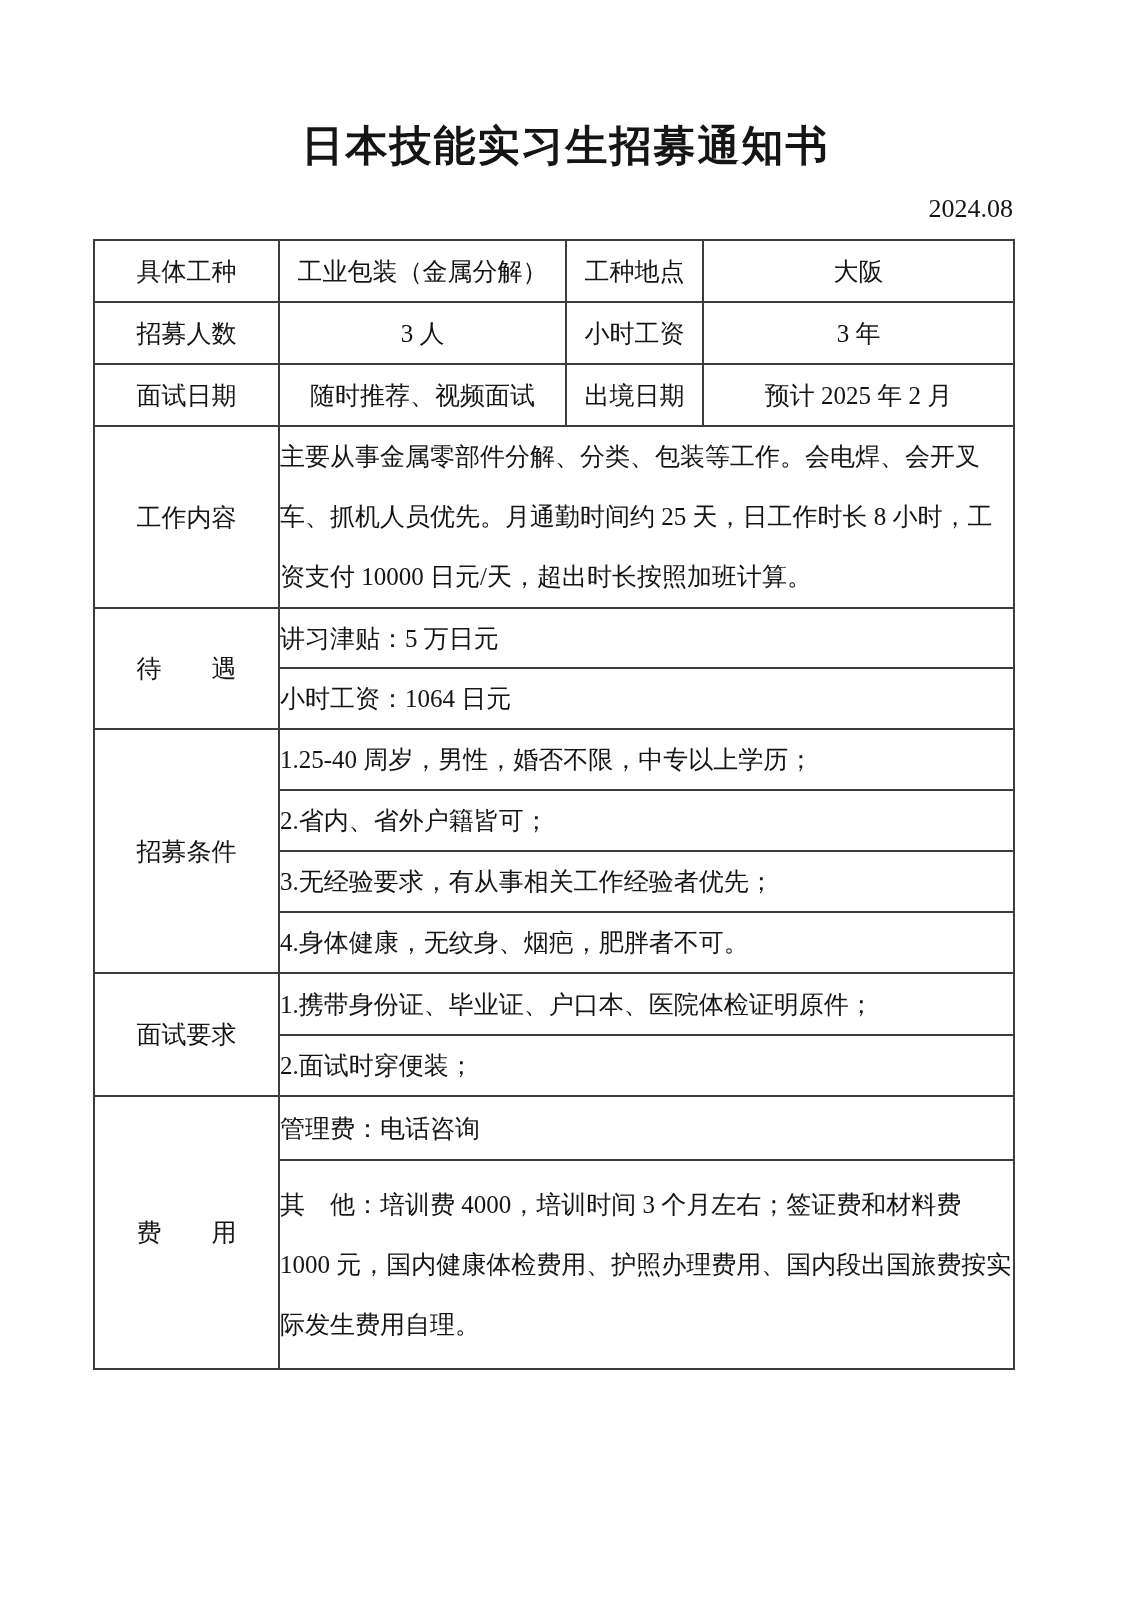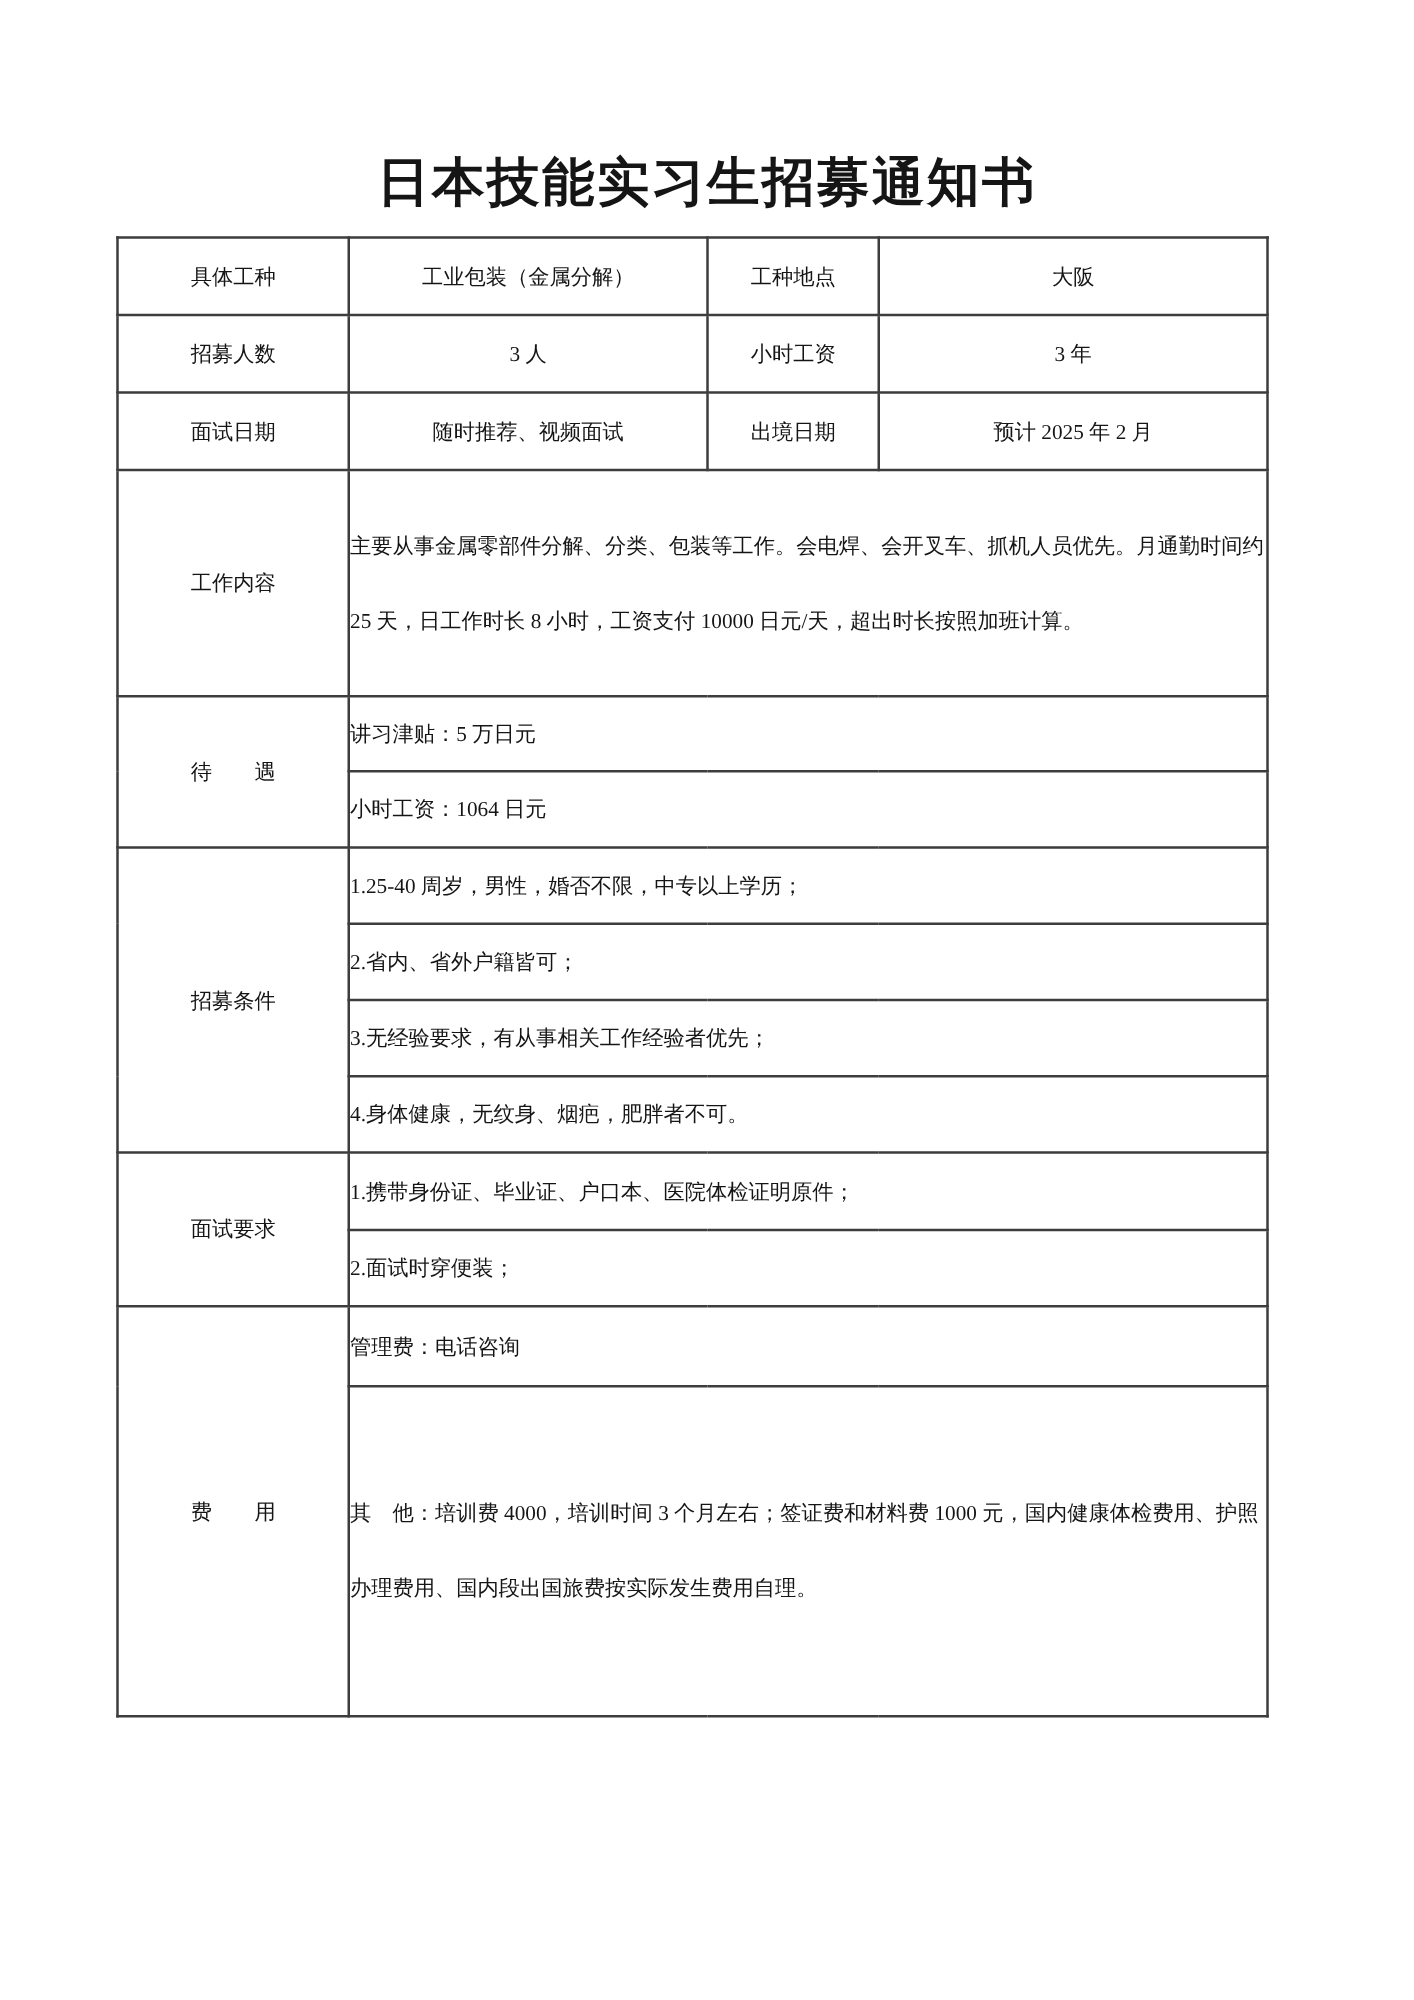--- a/index.html
+++ b/index.html
@@ -28,45 +28,46 @@
     width: 920px;
     margin: 20px 0 0 93px;
     text-align: right;
     font-size: 26px;
   }
   table.doc {
     border-collapse: collapse;
     table-layout: fixed;
     width: 920px;
     margin: 15px 0 0 93px;
-    font-size: 17px;
+    font-size: 25px;
   }
   table.doc td {
     border: 2px solid #3d3d3d;
     padding: 0;
     overflow: hidden;
   }
   td.lab { text-align: center; }
   td.ctr { text-align: center; margin-top: 31px; }
   td.lft { text-align: left; padding: 0 12px 0 7px; }
   td.par { text-align: left; padding: 0 14px 0 7px; line-height: 60px; }
   tr.h60  { height: 60px; }
   tr.h61  { height: 61px; }
   tr.h62  { height: 62px; }
   tr.h64  { height: 64px; }
   tr.h181 { height: 181px; }
-  tr.h209 { height: 264px; margin-top: 20px; }
+  tr.h209 { height: 209px; margin-top: 20px; }
 </style>
 </head>
 <body>
 
 <div class="page">
 
   <h1 class="title">日本技能实习生招募通知书</h1>
 
+  <div class="date-line">2024.08</div>
 
   <table class="doc">
     <colgroup>
       <col style="width:185px">
       <col style="width:287px">
       <col style="width:137px">
       <col style="width:311px">
     </colgroup>
 
     <tbody>

